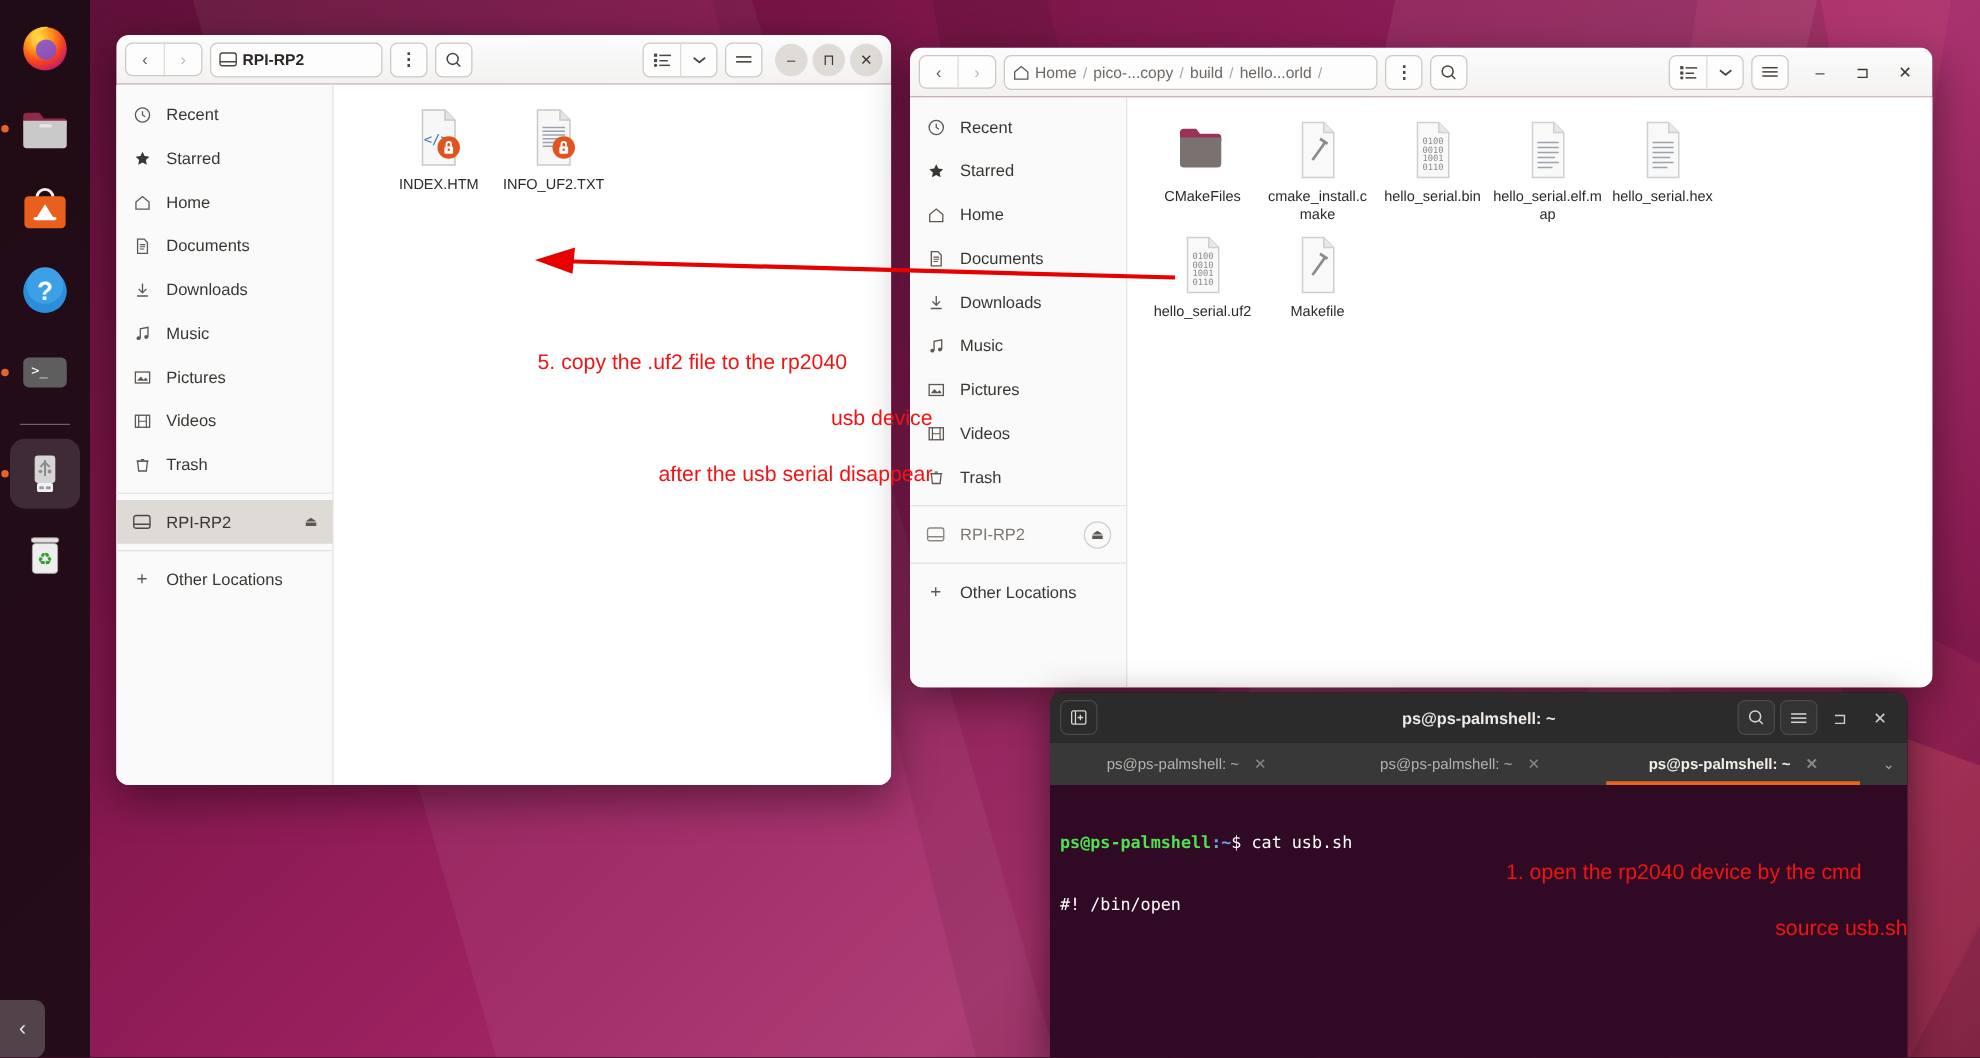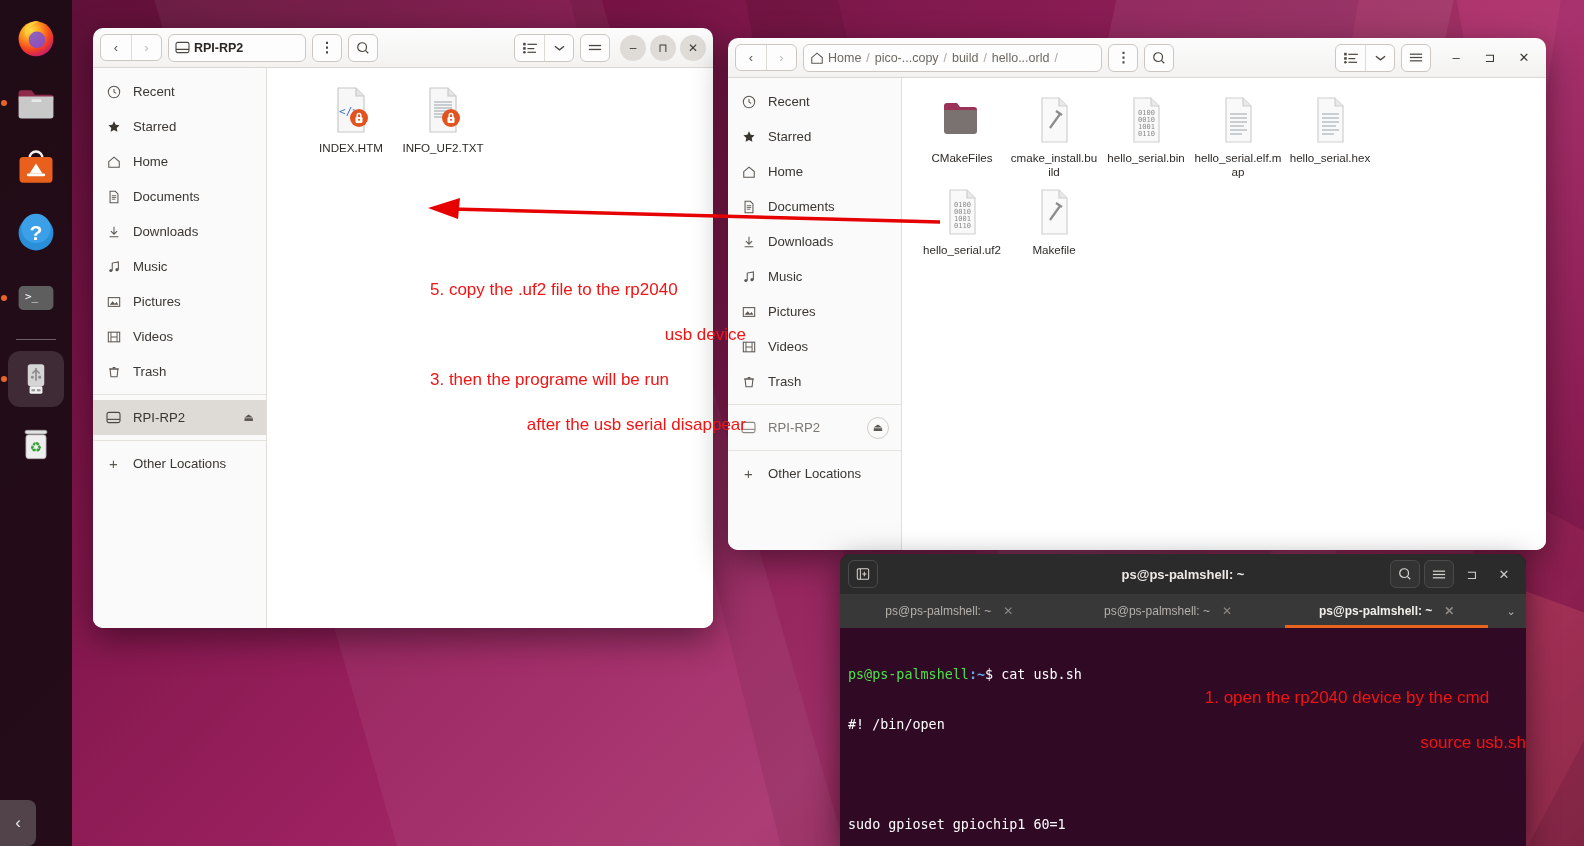--- a/index.html
+++ b/index.html
@@ -295,21 +295,21 @@
     padding: 6px 8px 0 8px;
     font-family: "DejaVu Sans Mono", "Liberation Mono", monospace;
     font-size: 13.4px;
     line-height: 16.6px;
     color: #ffffff;
     white-space: pre;
     position: relative;
     height: calc(100% - 74px);
     overflow: hidden;
   }
-  .tl-user { color: #4ee24e; font-weight: 400; }
+  .tl-user { color: #4ee24e; font-weight: 700; }
   .tl-path { color: #6aa7e8; font-weight: 700; }
   .tl-dollar { color: #ffffff; }
   .term-line { white-space: pre; }
 
   
   .annot {
     position: absolute;
     color: #f01414;
     font-size: 17px;
     line-height: 22.5px;
@@ -824,21 +824,21 @@
       </div>
 
       <div class="fitem">
         <div class="ficon">
           <svg width="48" height="52" viewBox="0 0 48 52">
             <path d="M12 4h17l8 8v36H12z" fill="#f9f9f9" stroke="#cfcfcf" stroke-width="1.2"></path>
             <path d="M29 4v8h8" fill="#e8e8e8" stroke="#cfcfcf" stroke-width="1.2"></path>
             <path d="M20 34l10-14M26 17l6 4" stroke="#8c8c8c" stroke-width="2.2" fill="none"></path>
           </svg>
         </div>
-        <div class="fname">cmake_install.build</div>
+        <div class="fname">cmake_install.cmake</div>
       </div>
 
       <div class="fitem">
         <div class="ficon">
           <svg width="48" height="52" viewBox="0 0 48 52">
             <path d="M12 4h17l8 8v36H12z" fill="#f9f9f9" stroke="#cfcfcf" stroke-width="1.2"></path>
             <path d="M29 4v8h8" fill="#e8e8e8" stroke="#cfcfcf" stroke-width="1.2"></path>
             <text x="16" y="21" font-size="7" fill="#8a8a8a" font-family="DejaVu Sans Mono, monospace">0100</text>
             <text x="16" y="28" font-size="7" fill="#8a8a8a" font-family="DejaVu Sans Mono, monospace">0010</text>
             <text x="16" y="35" font-size="7" fill="#8a8a8a" font-family="DejaVu Sans Mono, monospace">1001</text>
@@ -958,40 +958,38 @@
       <span>ps@ps-palmshell: ~</span>
       <span class="tab-x">✕</span>
     </div>
     <div class="term-drop">⌄</div>
   </div>
 
   <div class="term-body">
     <div class="term-line"><span class="tl-user">ps@ps-palmshell</span><span class="tl-path">:~</span><span class="tl-dollar">$</span> <span>cat usb.sh</span></div>
     <div class="term-line">#! /bin/open</div>
     <div class="term-line">&nbsp;</div>
-    <div class="term-line">sudo gpioset gpiochip1 60=1</div>
     
     
     
     
     
     
     
     
   </div>
 </div>
 
 <svg id="arrow-svg">
   <line x1="940" y1="222" x2="452" y2="209" stroke="#e60000" stroke-width="3.4"></line>
   <polygon points="428,208 460,198 458,219" fill="#e60000"></polygon>
 </svg>
 
 <div class="annot" id="annot-copy">
   <div class="l1">5. copy the .uf2 file to the rp2040</div>
   <div>usb device</div>
-  <div class="l1">3.  then the programe will be run</div>
   <div>after the usb serial disappear</div>
 </div>
 
 <div class="annot" id="annot-open">
   <div class="l1">1. open the rp2040 device by the cmd</div>
   <div>source usb.sh</div>
 </div>
 
 </body></html>

